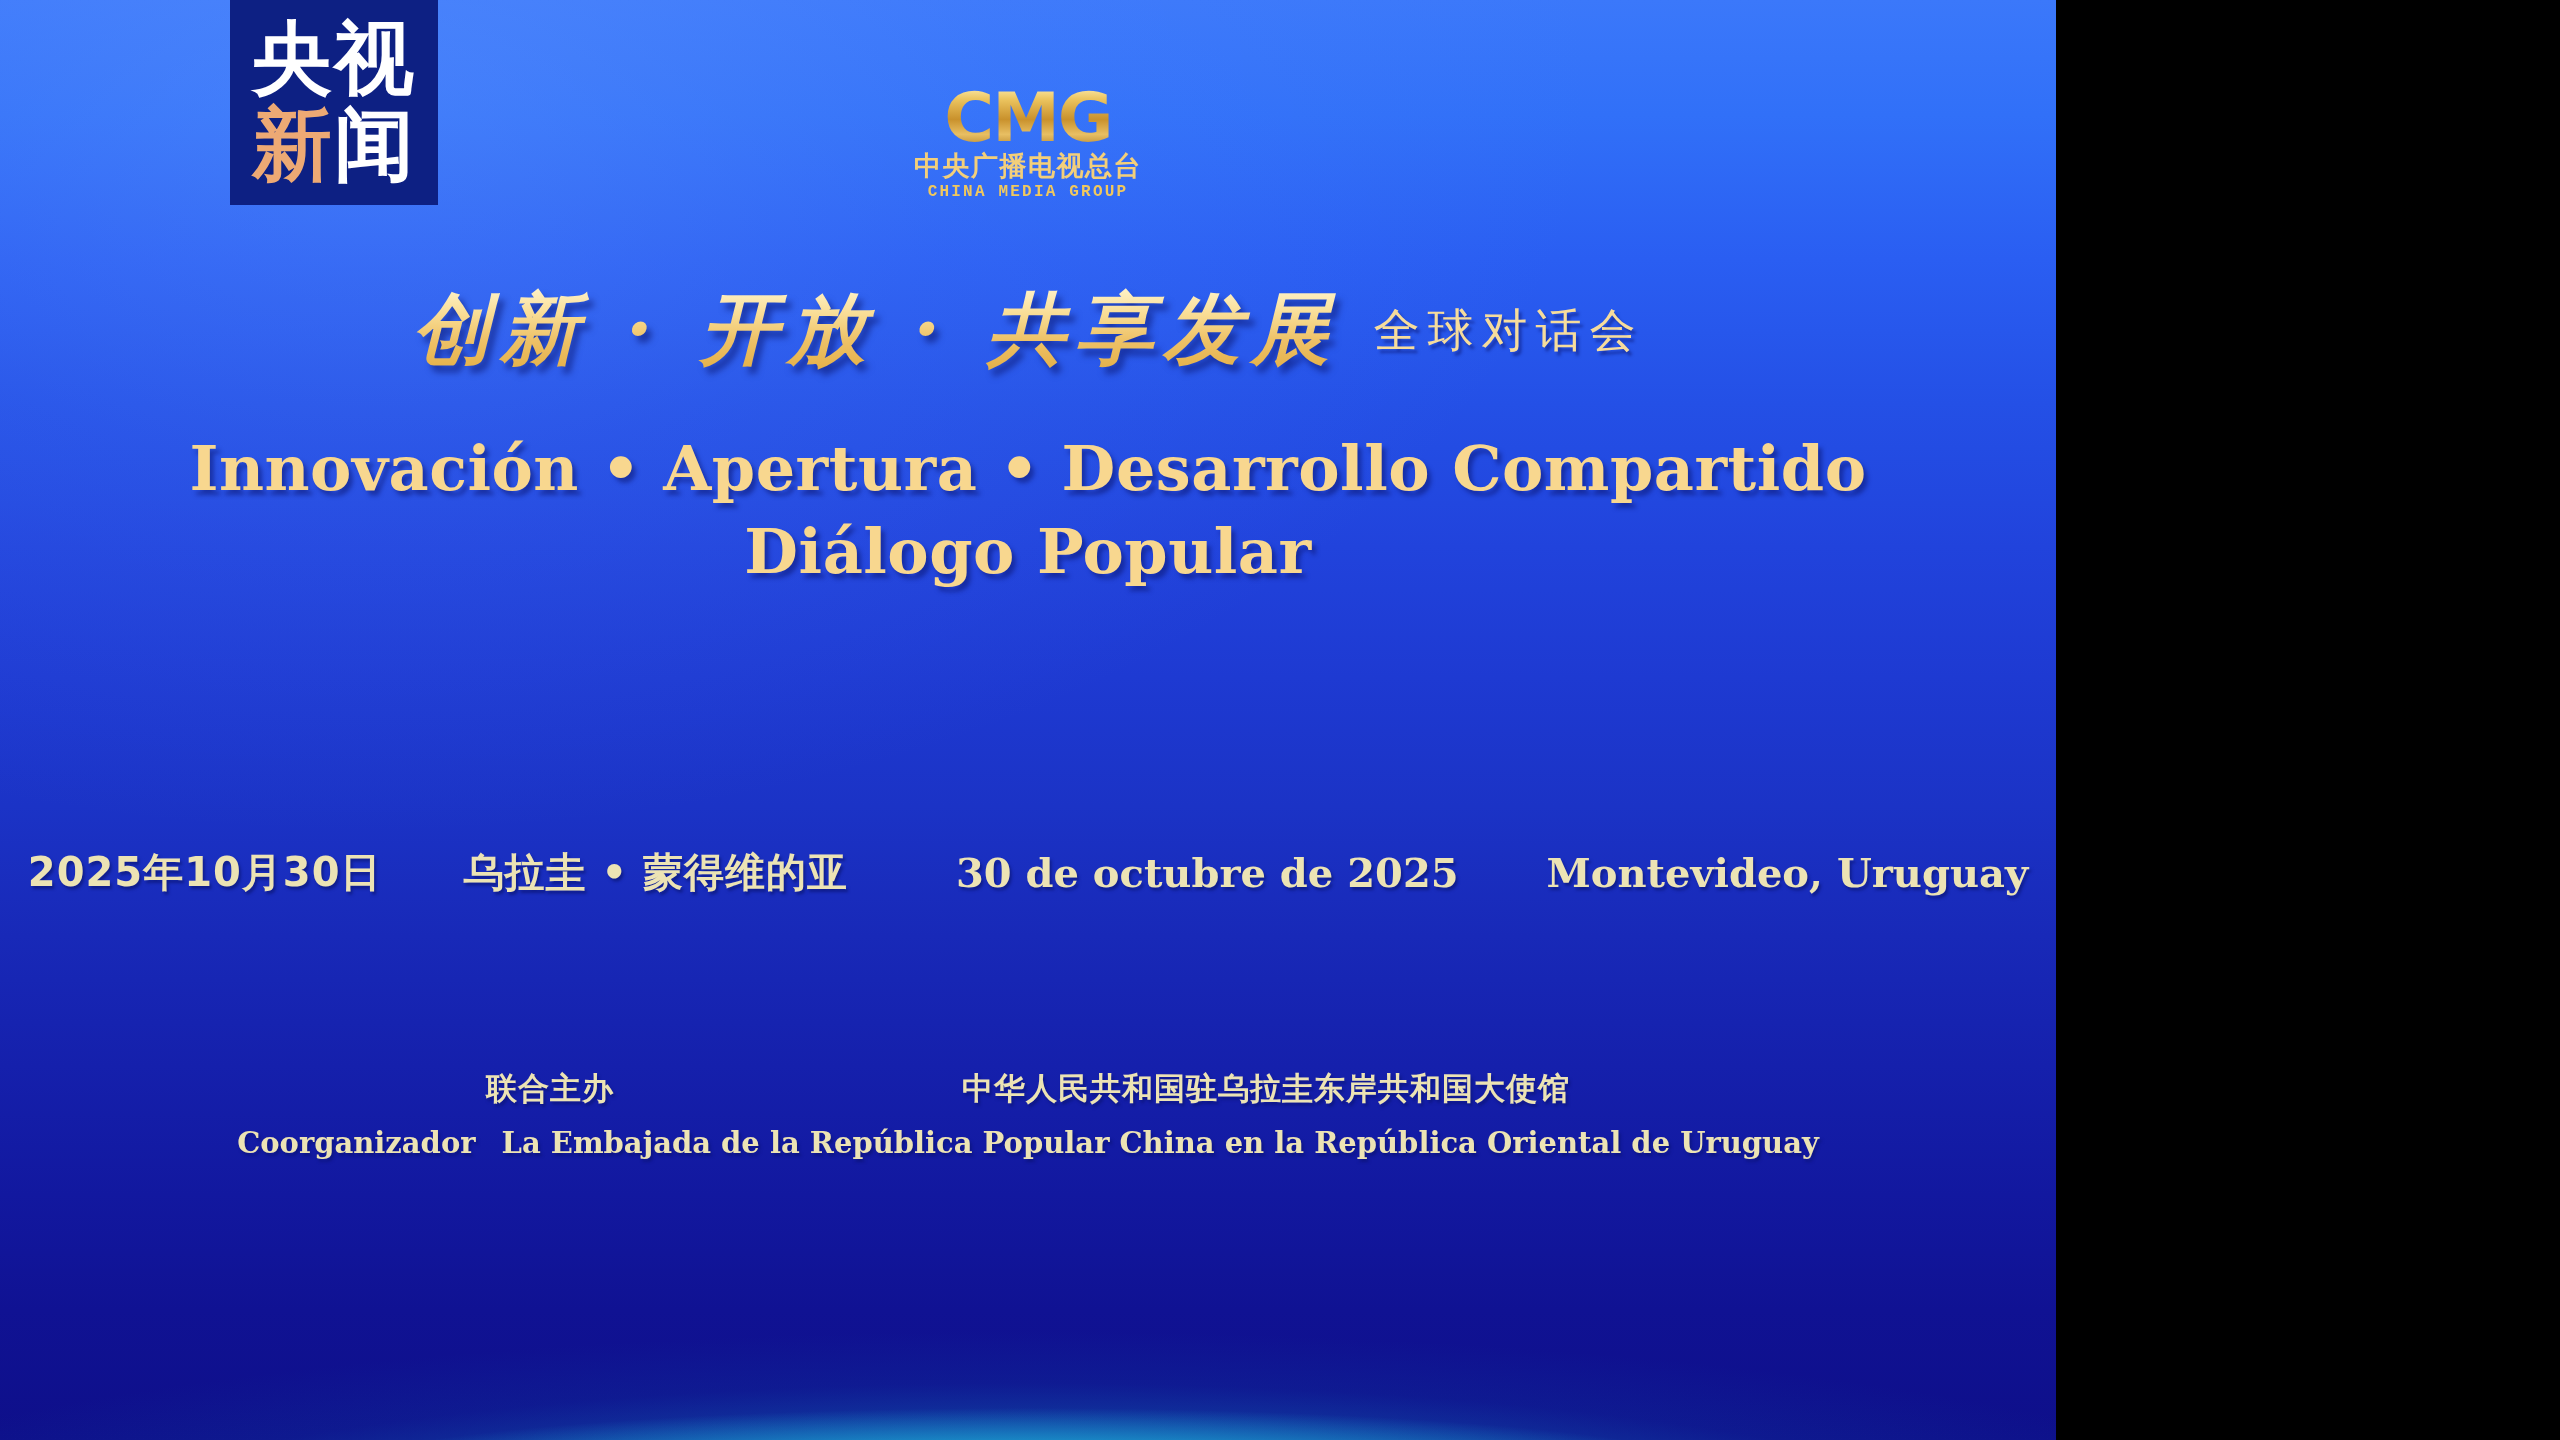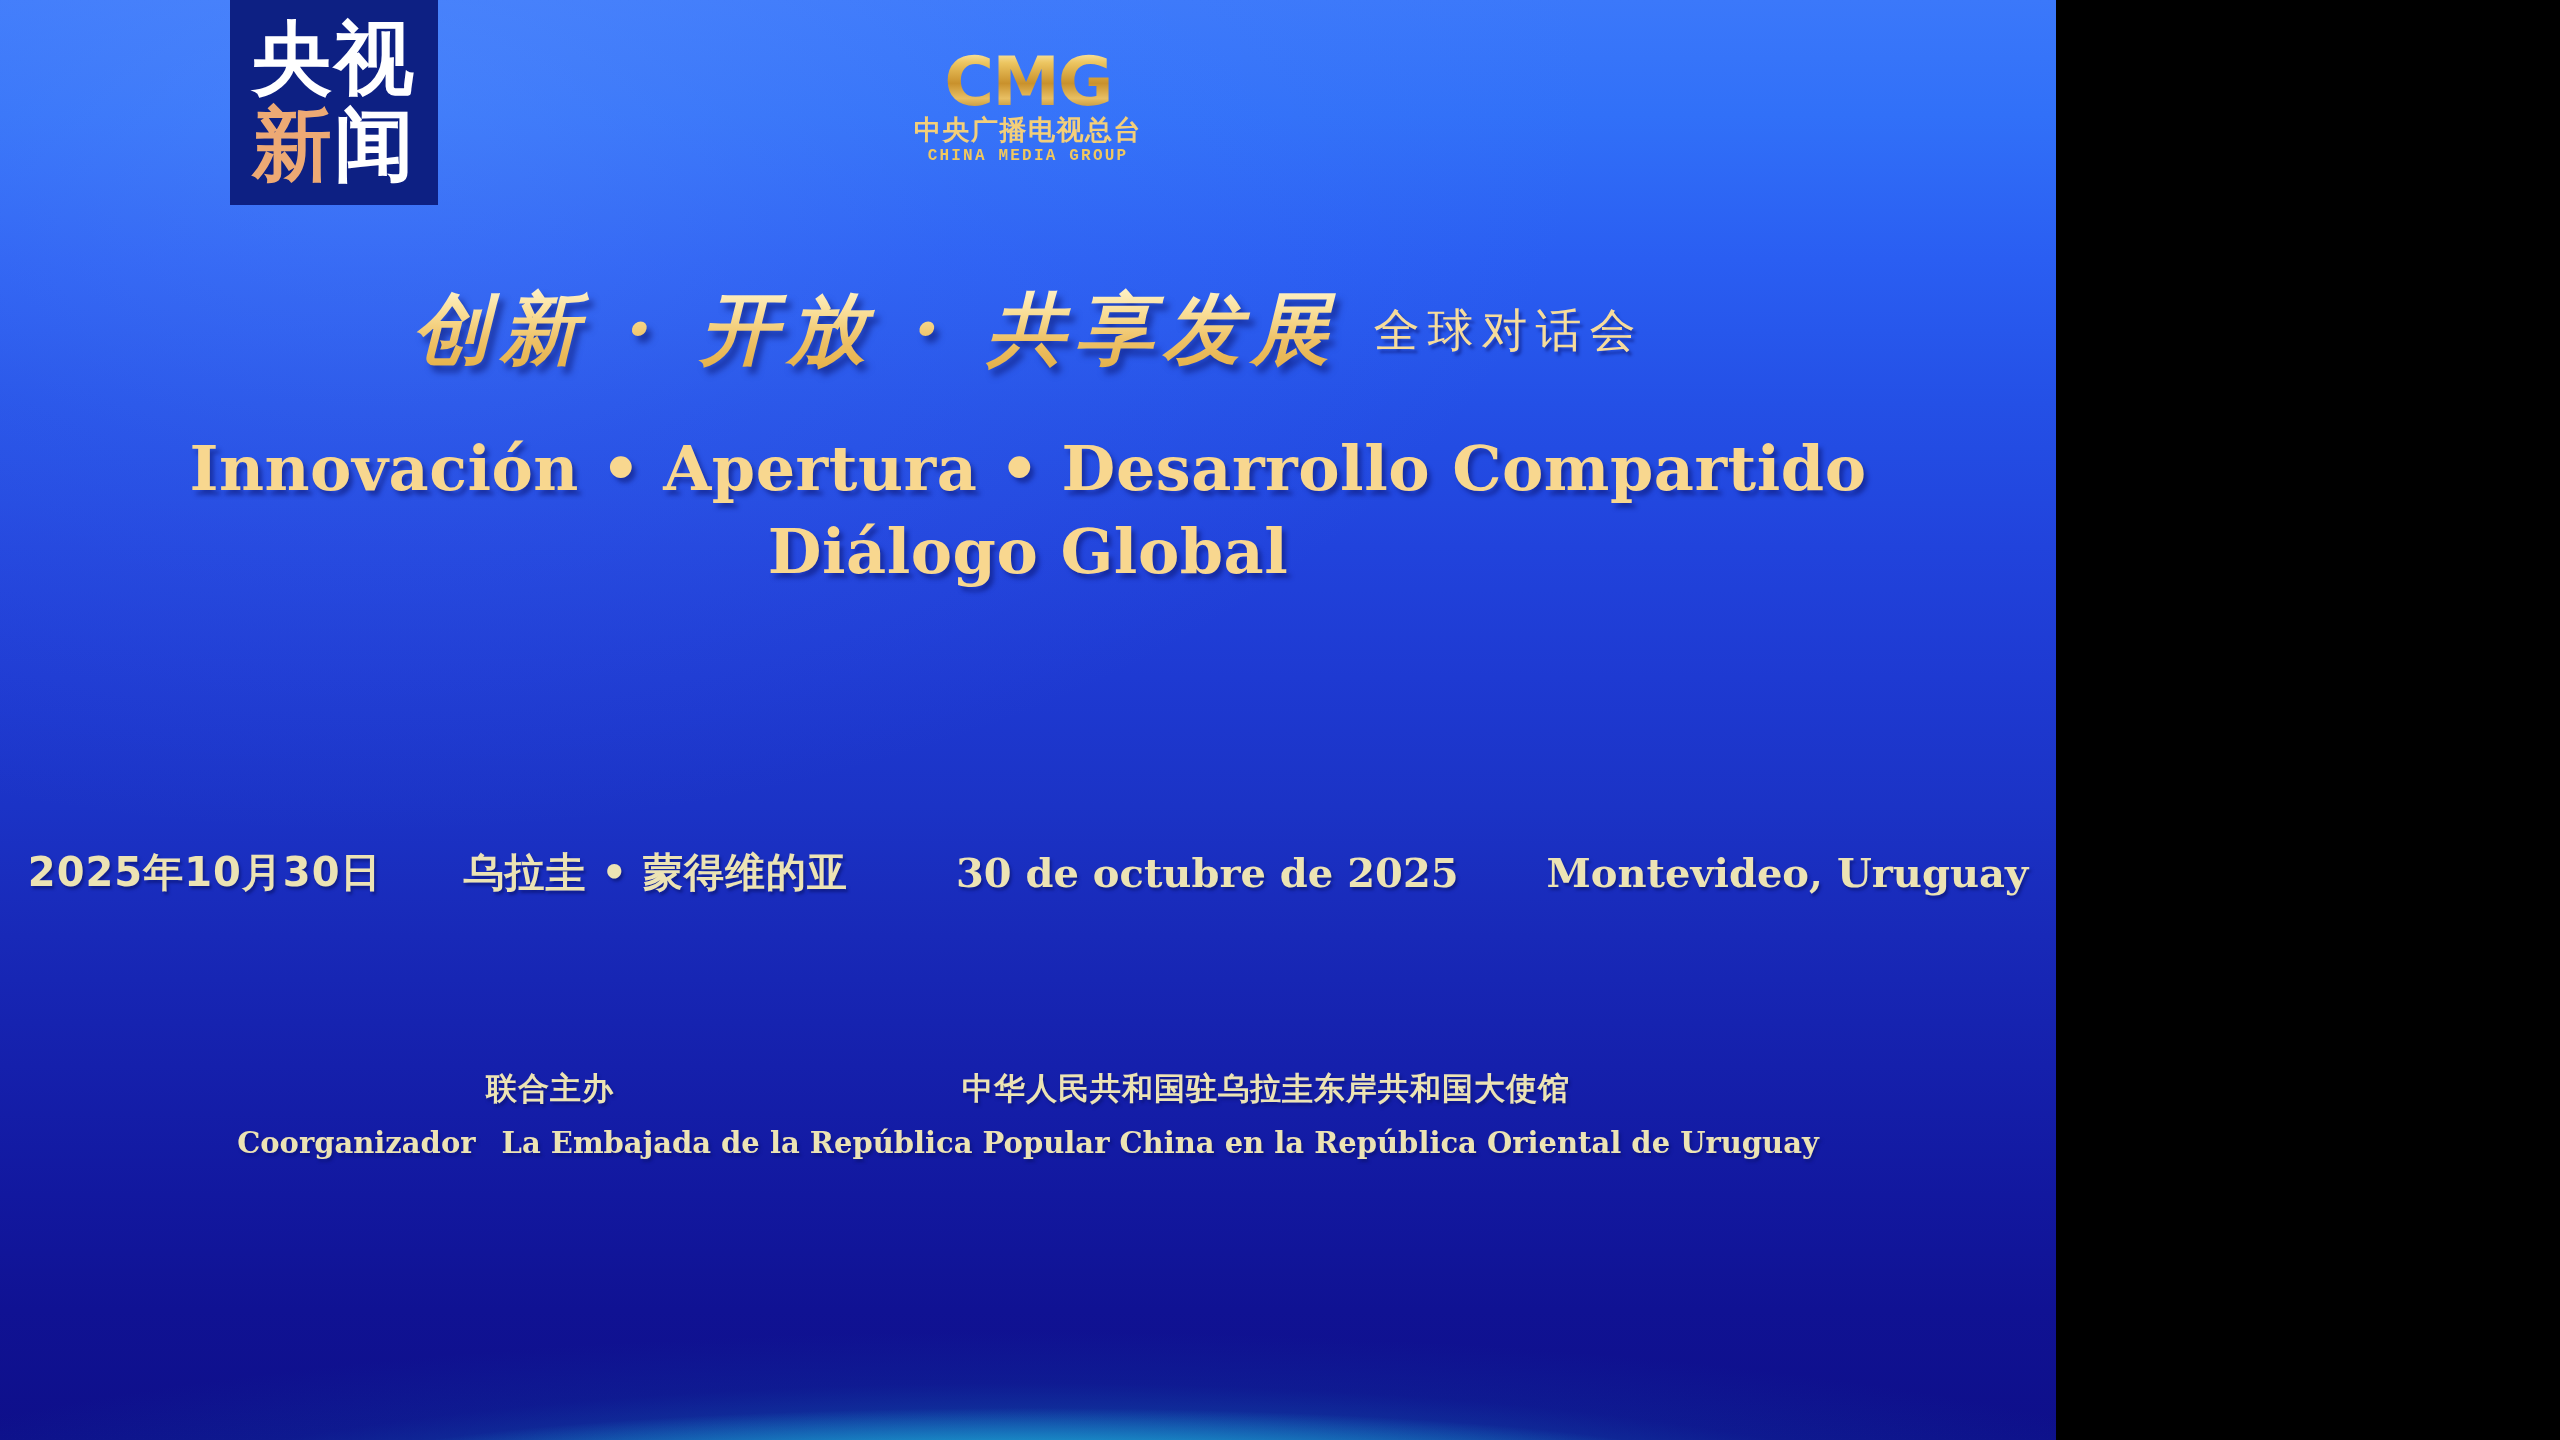--- a/index.html
+++ b/index.html
@@ -114,20 +114,21 @@
     letter-spacing: -2px;
     background: linear-gradient(to bottom,
                 #fff2bd 0%, #ecc560 22%, #c9912c 52%,
                 #e8bf63 74%, #a9751d 100%);
     -webkit-background-clip: text;
     background-clip: text;
     color: transparent;
     -webkit-text-fill-color: transparent;
     text-shadow: none;
     display: block;
+    margin-top: 36px;
   }
   #cmg-logo .cmg-cn {
     font-family: "DejaVu Sans", sans-serif;
     font-weight: bold;
     font-size: 27px;
     letter-spacing: 1.5px;
     color: #f3cf7a;
     margin-top: 0;
     display: block;
   }
@@ -295,21 +296,21 @@
     <span class="cmg-cn">中央广播电视总台</span>
     <span class="cmg-en">CHINA MEDIA GROUP</span>
   </div>
 
   <div id="headline-cn">
     <span class="hl-main">创新 · 开放 · 共享发展</span><span class="hl-sub">全球对话会</span>
   </div>
 
   <div id="headline-es">
     <span class="es-line es-line1">Innovación • Apertura • Desarrollo Compartido</span>
-    <span class="es-line es-line2">Diálogo Global</span>
+    <span class="es-line es-line2">Diálogo Popular</span>
   </div>
 
   <div id="meta-row">
     <span class="meta-item cn">2025年10月30日</span>
     <span class="gap-a"></span>
     <span class="meta-item cn">乌拉圭 • 蒙得维的亚</span>
     <span class="gap-b"></span>
     <span class="meta-item">30 de octubre de 2025</span>
     <span class="gap-c"></span>
     <span class="meta-item">Montevideo, Uruguay</span>

